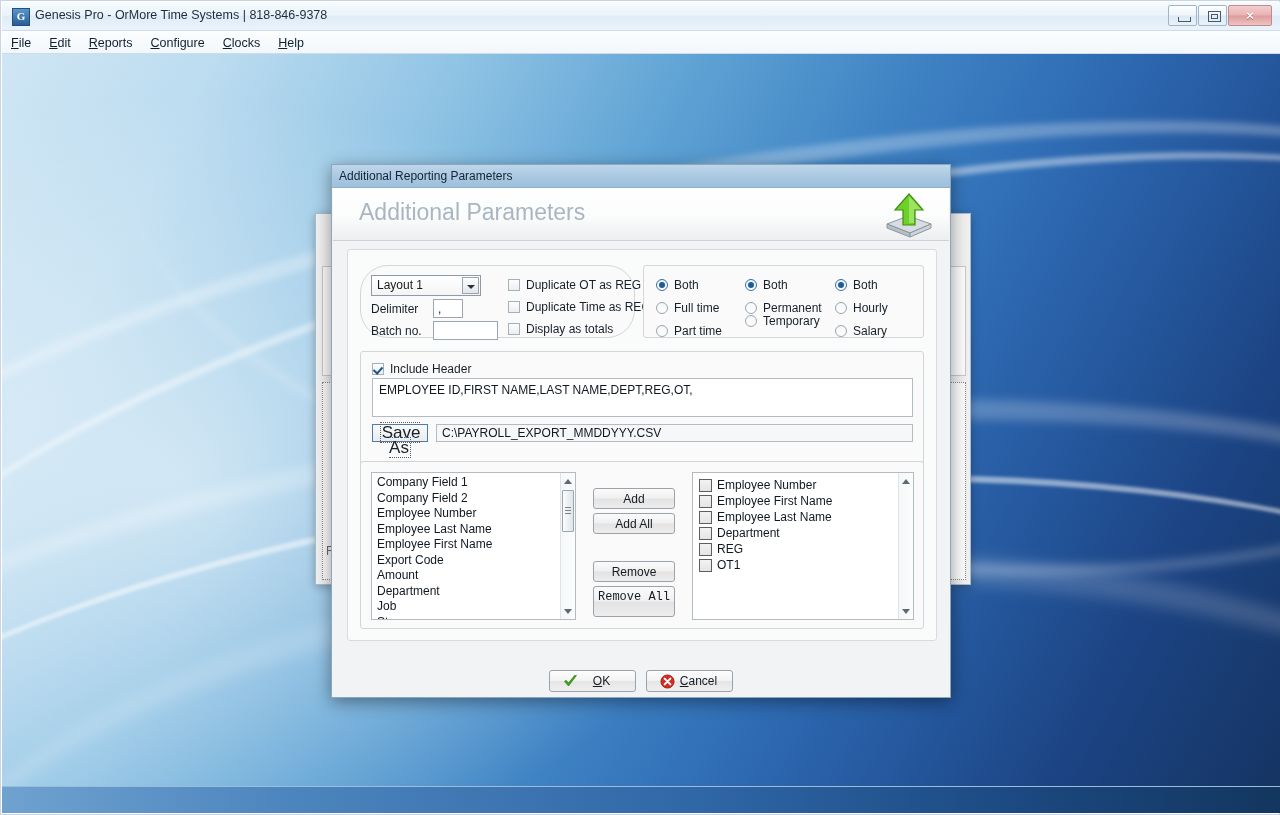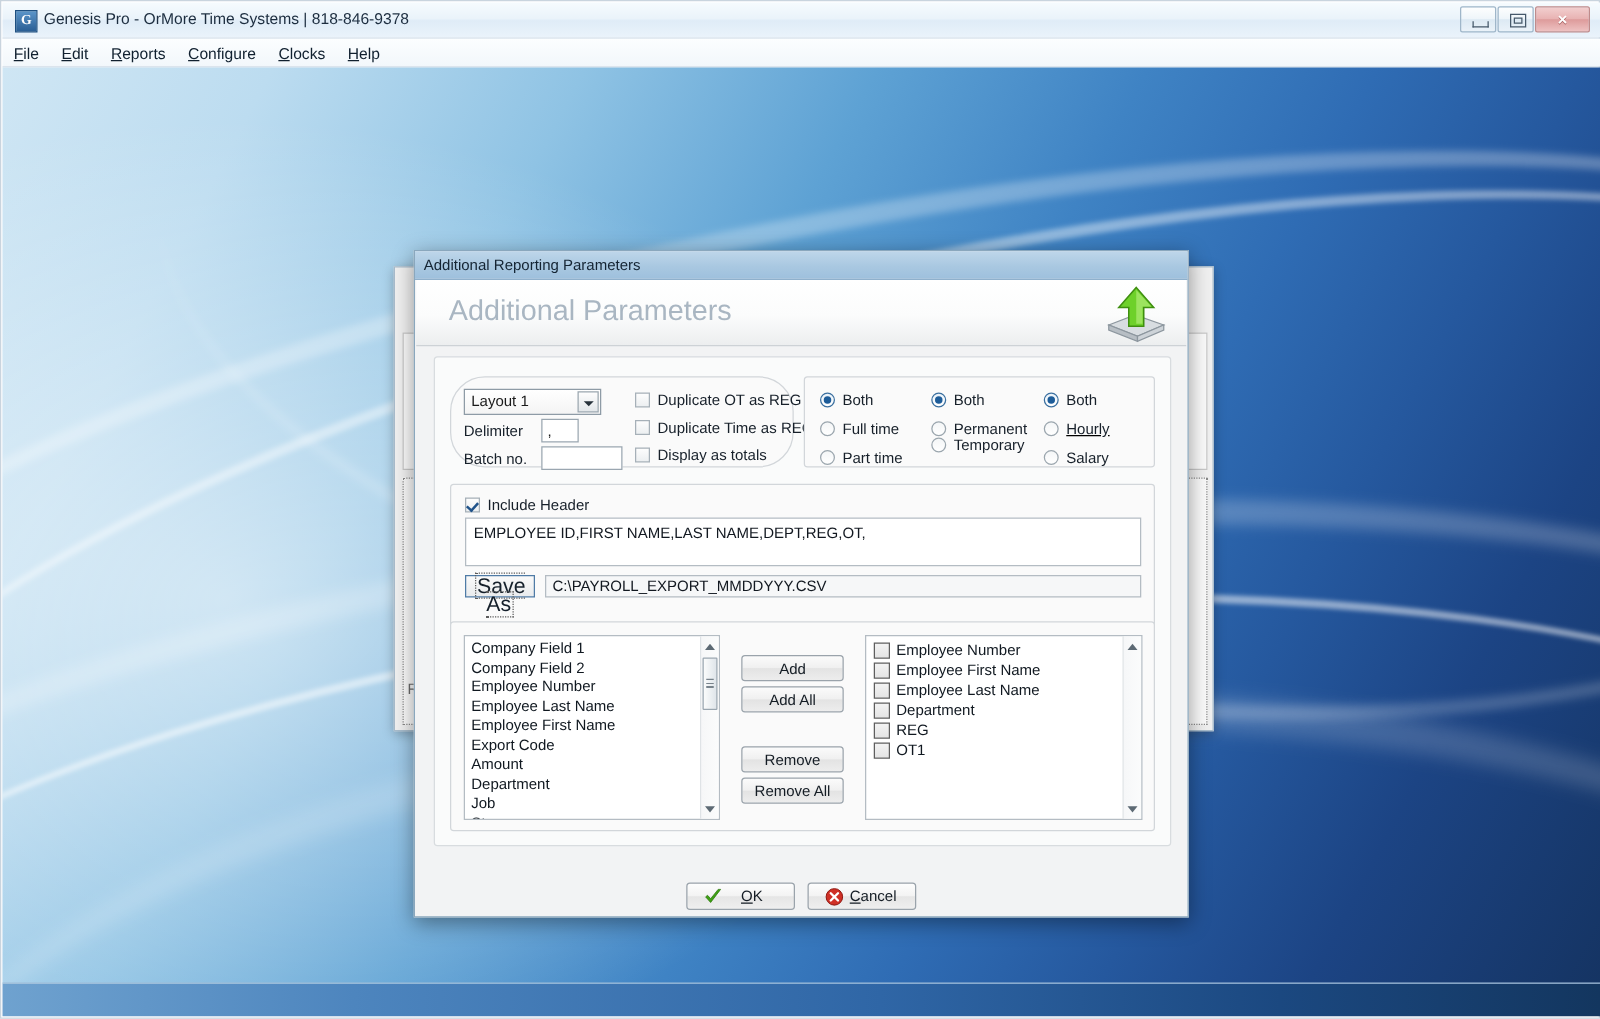--- a/index.html
+++ b/index.html
@@ -185,21 +185,20 @@
 
   
   #dialog {
     position: absolute;
     left: 330px; top: 163px;
     width: 620px; height: 534px;
     background: #f2f3f4;
     border: 1px solid #8aa7bd;
     box-shadow: 0 4px 16px rgba(0,0,0,0.40);
     box-sizing: border-box;
-    margin-top: 36px;
   }
   #dialog-titlebar {
     position: absolute; left: 0; top: 0;
     width: 618px; height: 23px;
     background: linear-gradient(to bottom,#bed6ea 0%, #a9c8e1 55%, #9ec0dd 100%);
     border-bottom: 1px solid #8fb0cc;
     box-sizing: border-box;
   }
   #dialog-title {
     position: absolute; left: 7px; top: 4px;
@@ -431,21 +430,21 @@
     border: 1px solid #9aa3ab;
     border-radius: 3px;
     font-size: 12px; color: #141c24;
     text-align: center;
     line-height: 20px;
     cursor: default;
   }
   #btn-add      { left: 232px; top: 26px; width: 82px; height: 21px; }
   #btn-add-all  { left: 232px; top: 51px; width: 82px; height: 21px; }
   #btn-remove   { left: 232px; top: 99px; width: 82px; height: 21px; }
-  #btn-remove-all { left: 232px; top: 124px; width: 82px; height: 21px; }
+  #btn-remove-all { left: 232px; top: 124px; width: 82px; height: 31px; font-family: Liberation Mono, monospace; }
 
   
   .dlgbtn {
     position: absolute;
     box-sizing: border-box;
     background: linear-gradient(to bottom,#fdfdfd 0%, #f3f3f3 48%, #e5e5e5 52%, #efefef 100%);
     border: 1px solid #9aa3ab;
     border-radius: 3px;
     height: 22px;
     font-size: 12px; color: #141c24;
@@ -576,21 +575,21 @@
       <div class="rrow" style="left:101px; top:32px;">
         <span class="radio"></span><span class="rtext">Permanent</span>
       </div>
       <div class="rrow" style="left:101px; top:45px;">
         <span class="radio"></span><span class="rtext">Temporary</span>
       </div>
 
       <div class="rrow" style="left:191px; top:9px;">
         <span class="radio on"></span><span class="rtext">Both</span>
       </div>
-      <div class="rrow" style="left:191px; top:32px;text-decoration:underline;">
+      <div class="rrow" style="left:191px; top:32px;">
         <span class="radio"></span><span class="rtext">Hourly</span>
       </div>
       <div class="rrow" style="left:191px; top:55px;">
         <span class="radio"></span><span class="rtext">Salary</span>
       </div>
     </div>
 
     <div class="group" id="group-header">
       <div class="cbrow" style="left:11px; top:7px;">
         <span class="cbox checked"></span><span class="cbtext">Include Header</span>

